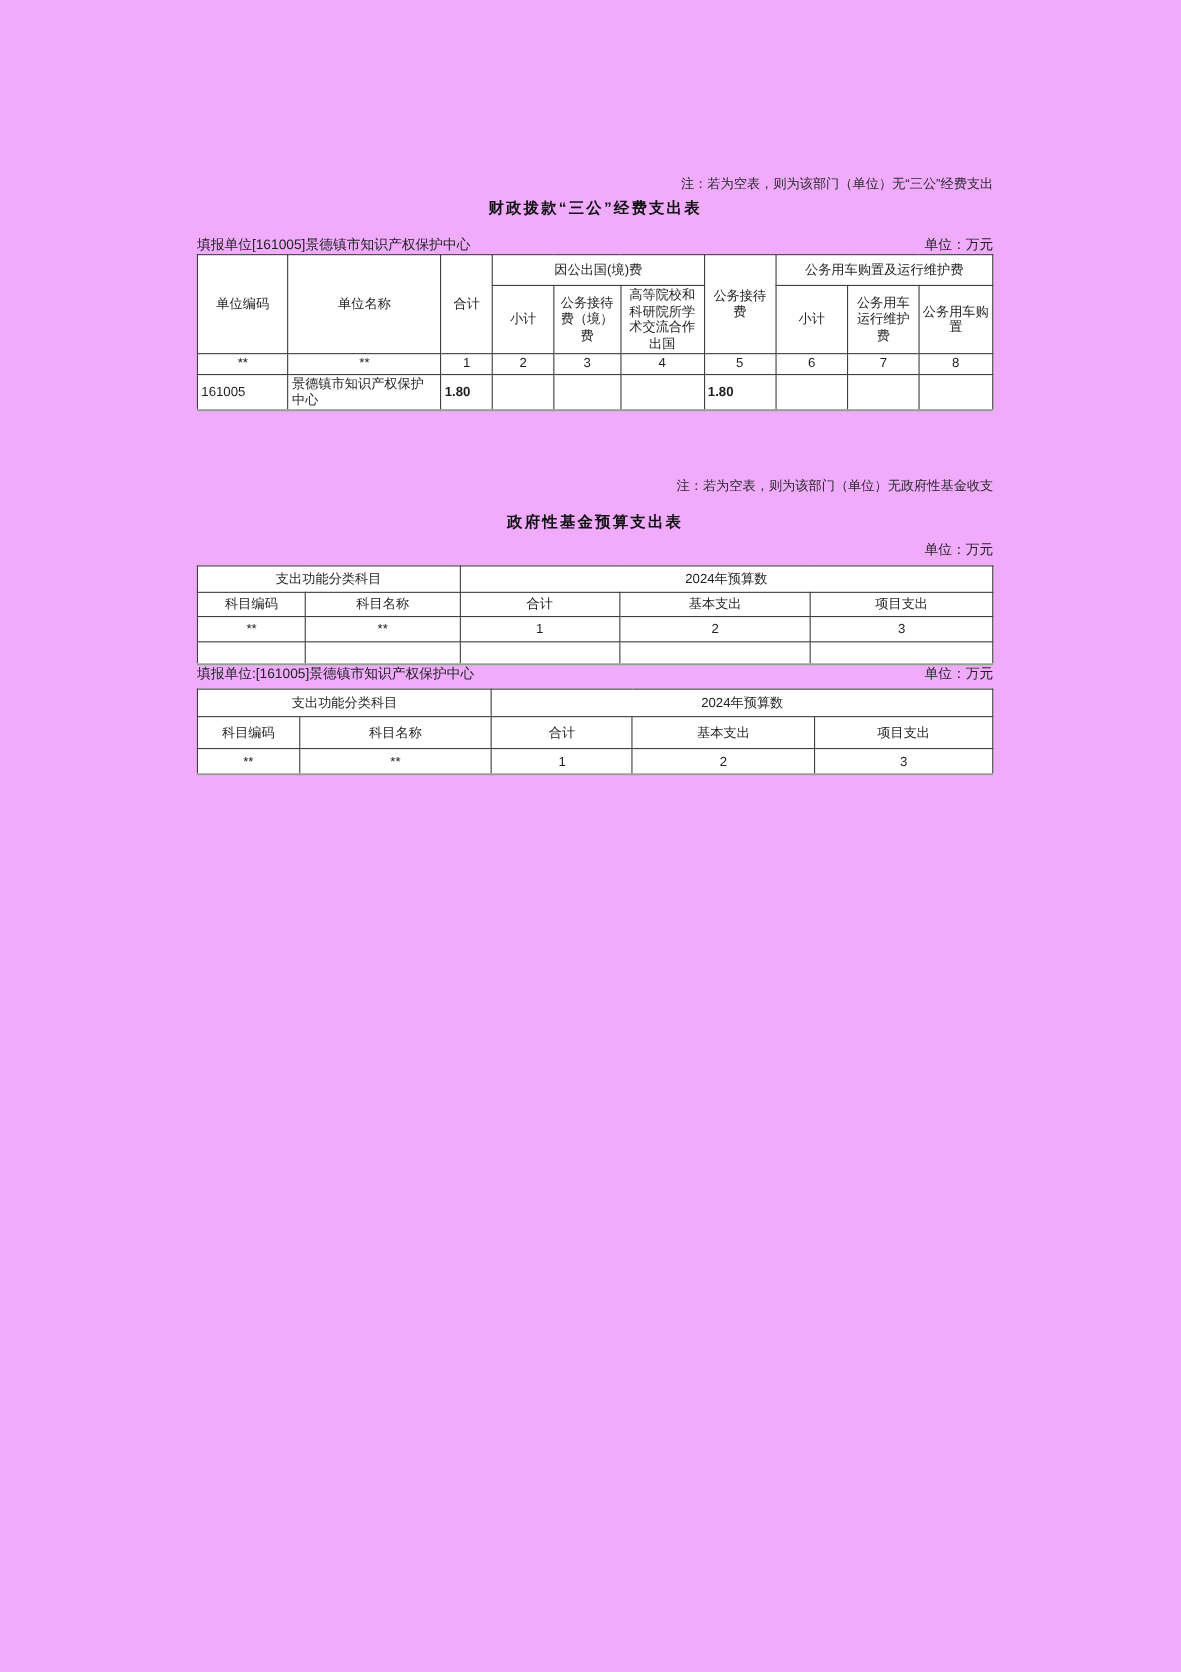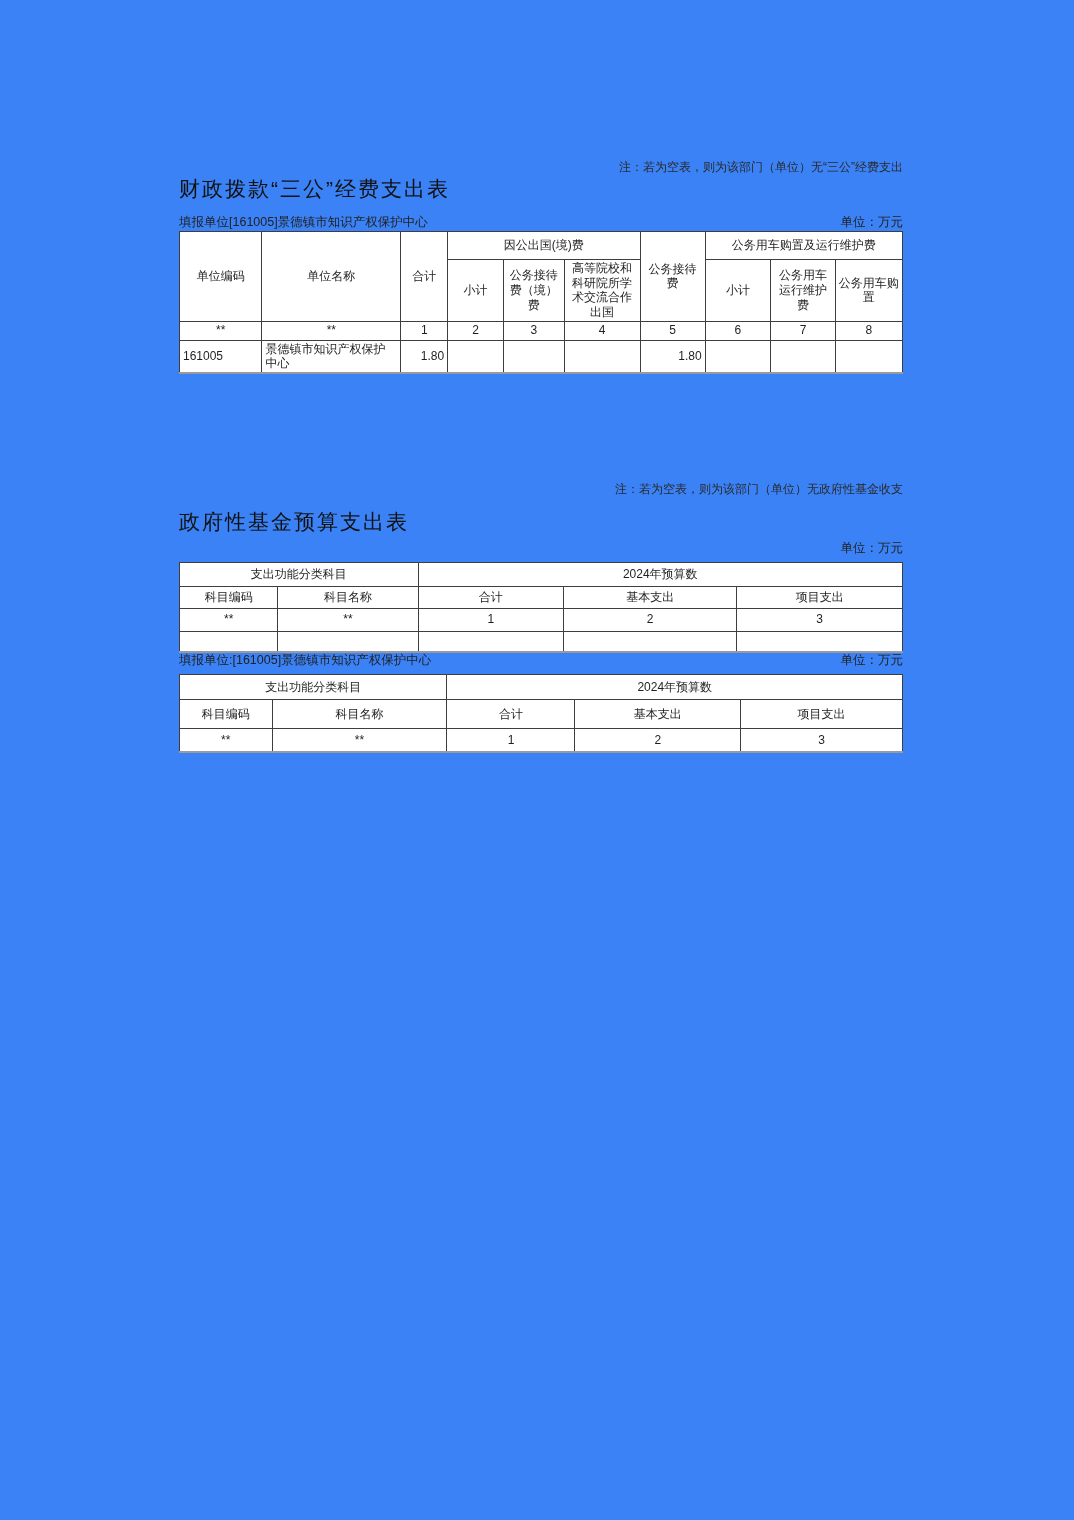--- a/index.html
+++ b/index.html
@@ -1,28 +1,28 @@
 <!DOCTYPE html>
 <html><head>
 <meta charset="utf-8">
 <style>
   * { margin:0; padding:0; box-sizing:border-box; }
   html,body { background:#ffffff; }
   .page {
     position:relative;
     width:1074px; height:1520px;
-    background:#3b82f6;
+    background:#f0abfc;
     font-family:"Liberation Sans","DejaVu Sans",sans-serif;
     color:#1f1f1f;
     overflow:hidden;
   }
   .content { position:absolute; left:179px; top:160px; width:724px; }
 
   .note { font-size:12px; line-height:14px; text-align:right; color:#2a2a2a; }
-  .doc-title { font-size:21px; line-height:26px; font-weight:normal; text-align:left; letter-spacing:2px; color:#111; }
+  .doc-title { font-size:14px; line-height:26px; font-weight:bold; text-align:center; letter-spacing:2px; color:#111; }
   .meta { display:flex; justify-content:space-between; align-items:flex-end; font-size:12.5px; line-height:14px; color:#222; }
   .unit-only { text-align:right; font-size:12.5px; line-height:14px; color:#222; }
 
   table { border-collapse:collapse; table-layout:fixed; width:100%; background:#fff; }
   th, td {
     border:1px solid #3e3e3e;
     font-weight:normal;
     font-size:12px;
     line-height:1.22;
     text-align:center;
@@ -44,27 +44,27 @@
   .t2 .h2 th { height:22px; }
   .t2 .idx td { height:23px; }
   .t2 .empty td { height:21px; border-top:1px solid #9a9a9a; }
 
   
   .t3 .h1 th { height:25px; }
   .t3 .h2 th { height:29px; }
   .t3 .idx td { height:23px; }
 
   .al { text-align:left; }
-  .ar { text-align:right; }
+  .ar { text-align:left;font-weight:bold; }
 
   
   .title-1 { margin-top:2px; }
   .meta-1  { margin-top:13px; }
   .table-1 { margin-top:2px; }
-  .note-2  { margin-top:108px; }
+  .note-2  { margin-top:60px; }
   .title-2 { margin-top:13px; }
   .unit-2  { margin-top:6px; }
   .table-2 { margin-top:7px; }
   .note-3  { margin-top:86px; }
   .title-3 { margin-top:5px; }
   .meta-3  { }
   .table-3 { margin-top:7px; }
 </style>
 </head>
 <body>

